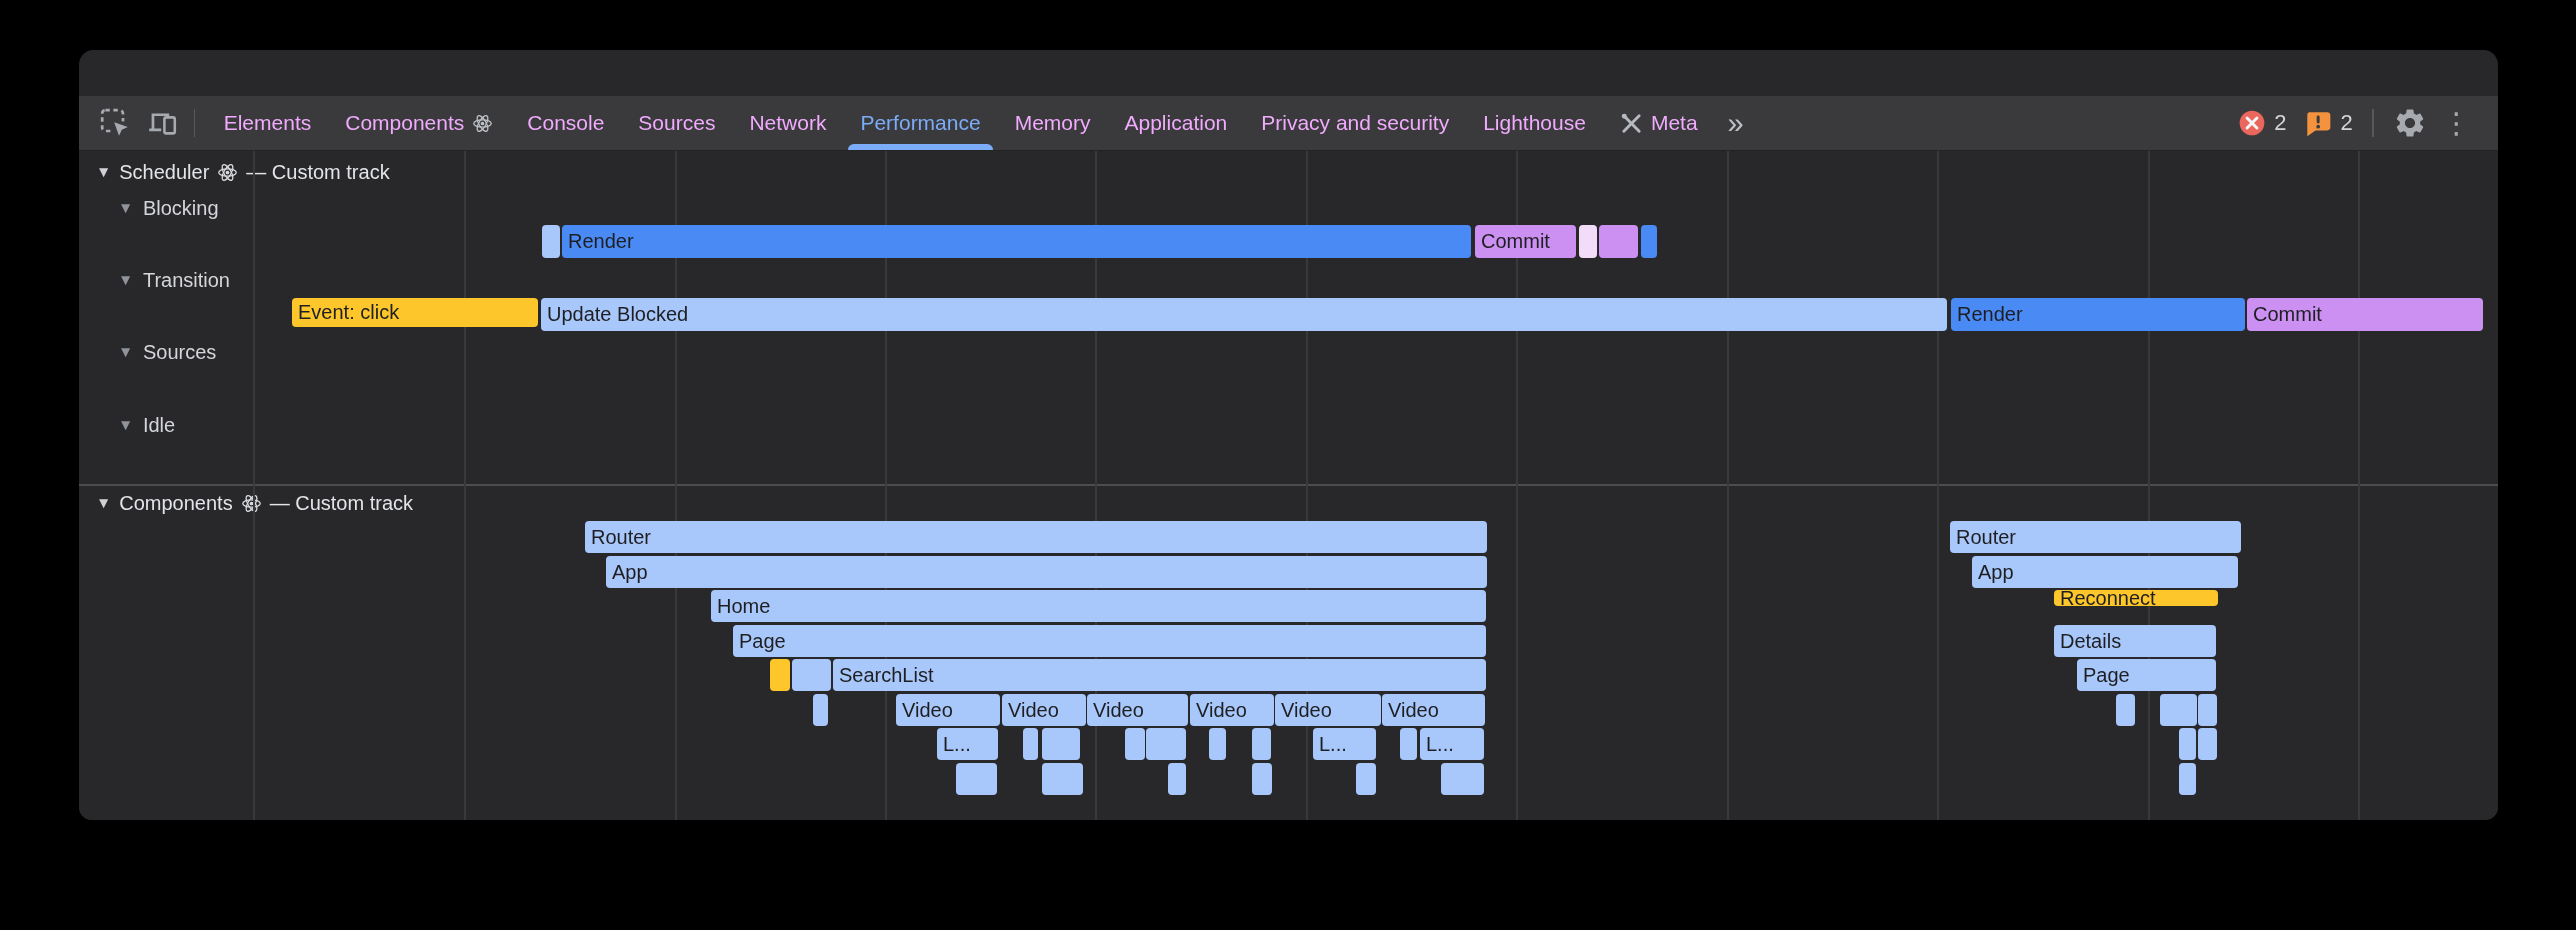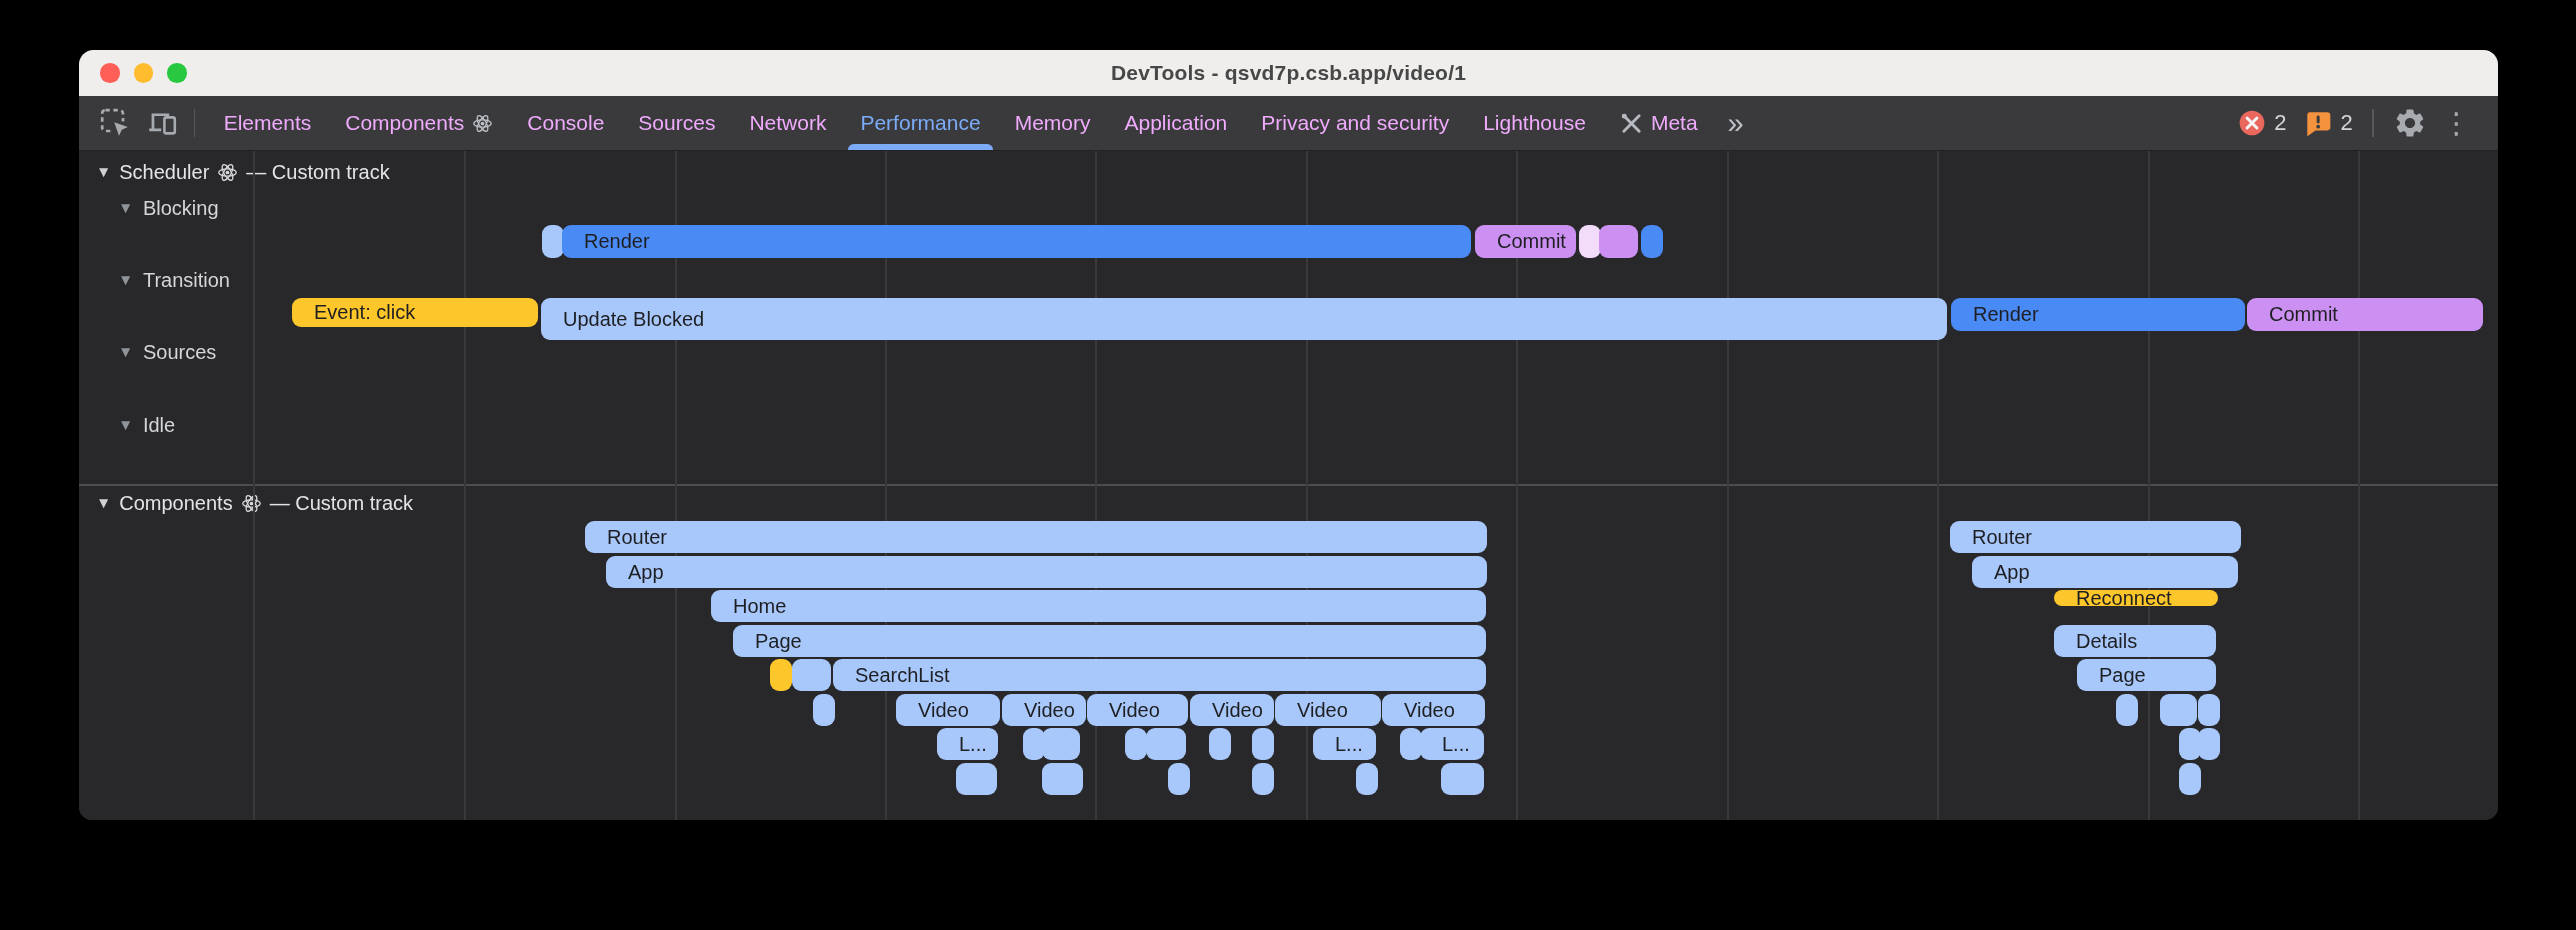--- a/index.html
+++ b/index.html
@@ -53,38 +53,30 @@
     font-size:20px;color:#e2e4e7;white-space:nowrap;
   }
   .track-header .tri{font-size:15.4px;color:#cfd1d4;}
   .lane{
     position:absolute;height:28px;display:flex;align-items:center;gap:9.7px;
     font-size:20px;color:#d4d6d9;white-space:nowrap;
   }
   .lane .tri{font-size:15.4px;color:#8e949a;}
   .divider{position:absolute;left:0;right:0;height:1.6px;background:#4d4d50;}
   .bar{
-    position:absolute;font-size:20px;color:#1e1f22;padding-left:22px;box-sizing:border-box;
-    overflow:hidden;white-space:nowrap;border-radius:9px;display:flex;align-items:center;
+    position:absolute;font-size:20px;color:#1e1f22;padding-left:6px;box-sizing:border-box;
+    overflow:hidden;white-space:nowrap;border-radius:4px;display:flex;align-items:center;
   }
   .atom-slot{display:inline-flex;align-items:center;}
 </style>
 </head>
 <body>
 
 <div class="window">
 
-  <div class="titlebar">
-    <div class="lights">
-      <div class="light red"></div>
-      <div class="light yellow"></div>
-      <div class="light green"></div>
-    </div>
-    <div class="title">DevTools - qsvd7p.csb.app/video/1</div>
-  </div>
 
   <div class="toolbar">
     <div class="ticon inspect">
       <svg width="32" height="32" viewBox="0 0 40 40">
         <rect x="4" y="4" width="26" height="26" rx="4" fill="none" stroke="#a7abb0" stroke-width="3.4" stroke-dasharray="5.5 4.5"></rect>
         <rect x="18" y="18" width="22" height="22" fill="#3a3a3d"></rect>
         <path d="M19 19 L36 25 L28.5 28.5 L25 36 Z" fill="#a7abb0"></path>
       </svg>
     </div>
     <div class="ticon device">
@@ -240,21 +232,21 @@
         <span class="tri">▼</span>
         <span>Idle</span>
       </div>
       <div class="bar" style="left: 463px; top: 74px; width: 18px; height: 33px; background: rgb(168, 199, 250);"></div>
       <div class="bar" style="left: 483px; top: 74px; width: 909px; height: 33px; background: rgb(74, 138, 244);">Render</div>
       <div class="bar" style="left: 1396px; top: 74px; width: 101px; height: 33px; background: rgb(203, 144, 241);">Commit</div>
       <div class="bar" style="left: 1500px; top: 74px; width: 18px; height: 33px; background: rgb(243, 220, 250);"></div>
       <div class="bar" style="left: 1520px; top: 74px; width: 39px; height: 33px; background: rgb(203, 144, 241);"></div>
       <div class="bar" style="left: 1562px; top: 74px; width: 16px; height: 33px; background: rgb(74, 138, 244);"></div>
       <div class="bar" style="left: 213px; top: 147px; width: 246px; height: 29px; background: rgb(253, 198, 42);">Event: click</div>
-      <div class="bar" style="left: 462px; top: 147px; width: 1406px; height: 42px; background: rgb(168, 199, 250);">Update Blocked</div>
+      <div class="bar" style="left: 462px; top: 147px; width: 1406px; height: 33px; background: rgb(168, 199, 250);">Update Blocked</div>
       <div class="bar" style="left: 1872px; top: 147px; width: 294px; height: 33px; background: rgb(74, 138, 244);">Render</div>
       <div class="bar" style="left: 2168px; top: 147px; width: 236px; height: 33px; background: rgb(203, 144, 241);">Commit</div>
       <div class="bar" style="left: 506px; top: 370px; width: 902px; height: 32px; background: rgb(168, 199, 250);">Router</div>
       <div class="bar" style="left: 527px; top: 405px; width: 881px; height: 32px; background: rgb(168, 199, 250);">App</div>
       <div class="bar" style="left: 632px; top: 439px; width: 775px; height: 32px; background: rgb(168, 199, 250);">Home</div>
       <div class="bar" style="left: 654px; top: 474px; width: 753px; height: 32px; background: rgb(168, 199, 250);">Page</div>
       <div class="bar" style="left: 691px; top: 508px; width: 19.5px; height: 32px; background: rgb(253, 198, 42);"></div>
       <div class="bar" style="left: 713px; top: 508px; width: 39px; height: 32px; background: rgb(168, 199, 250);"></div>
       <div class="bar" style="left: 754px; top: 508px; width: 653px; height: 32px; background: rgb(168, 199, 250);">SearchList</div>
       <div class="bar" style="left: 734px; top: 543px; width: 15.4px; height: 32px; background: rgb(168, 199, 250);"></div>

